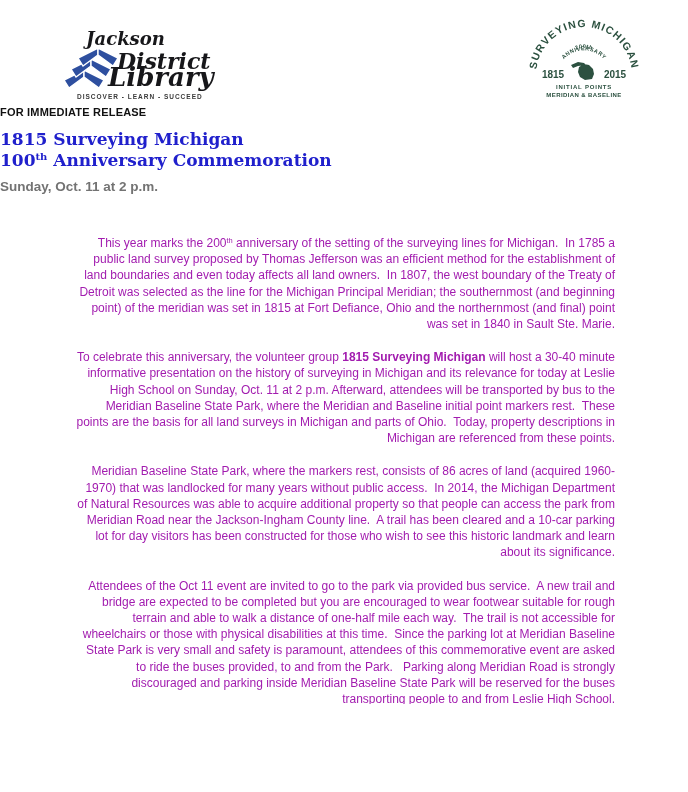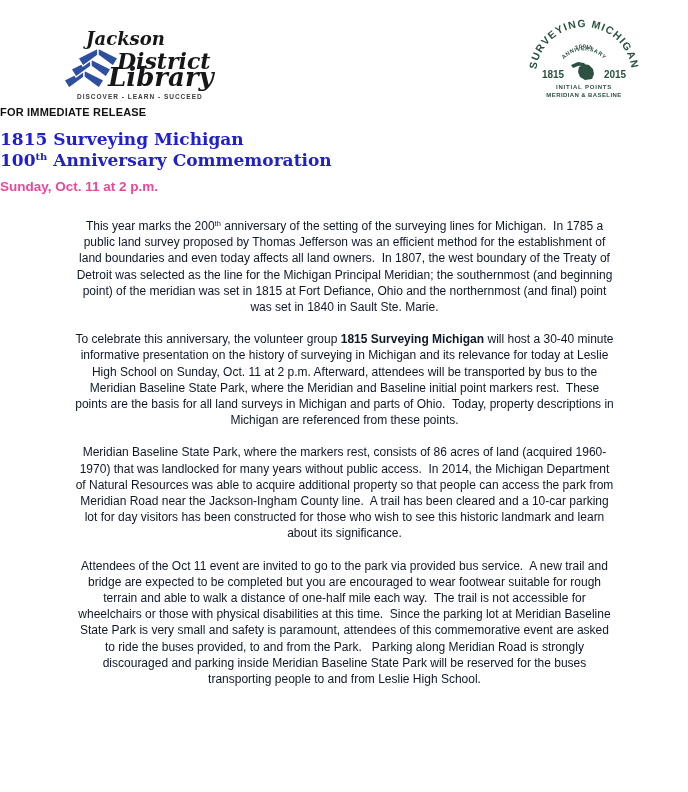--- a/index.html
+++ b/index.html
@@ -25,27 +25,27 @@
   
   .centerline { position:absolute; left:0; width:100%; text-align:left; }
   .release { top:106px; font-size:11px; font-weight:bold; letter-spacing:0.2px; color:#111; }
   .title1  { top:129px; }
   .title2  { top:150px; }
   .title-text {
     font-family:"DejaVu Serif", serif; font-weight:bold; font-size:17px; color:#2020cc;
     white-space:pre-wrap;
   }
   .title-text sup { font-size:10px; vertical-align:6px; }
-  .datetime { top:179px; font-size:13.5px; font-weight:bold; color:#ec4899; }
+  .datetime { top:179px; font-size:13.5px; font-weight:bold; color:#737373; }
 
   
   .body-text { position:absolute; left:74px; top:216px; width:541px; }
   .para {
-    margin:0 0 16px 0; font-size:12px; line-height:16.2px; color:#0f172a;
-    white-space:pre-wrap; text-align:center;
+    margin:17px 0 16px 0; font-size:12px; line-height:16.2px; color:#a21caf;
+    white-space:pre-wrap; text-align:right;
   }
   .para sup { font-size:7.5px; vertical-align:4px; }
   .para b { font-weight:bold; }
 
   
   .footer {
     position:absolute; left:0; top:741px; width:100%; text-align:center;
     font-size:11px; font-weight:bold; color:#141414; white-space:nowrap;
   }
   .footer .sep {

